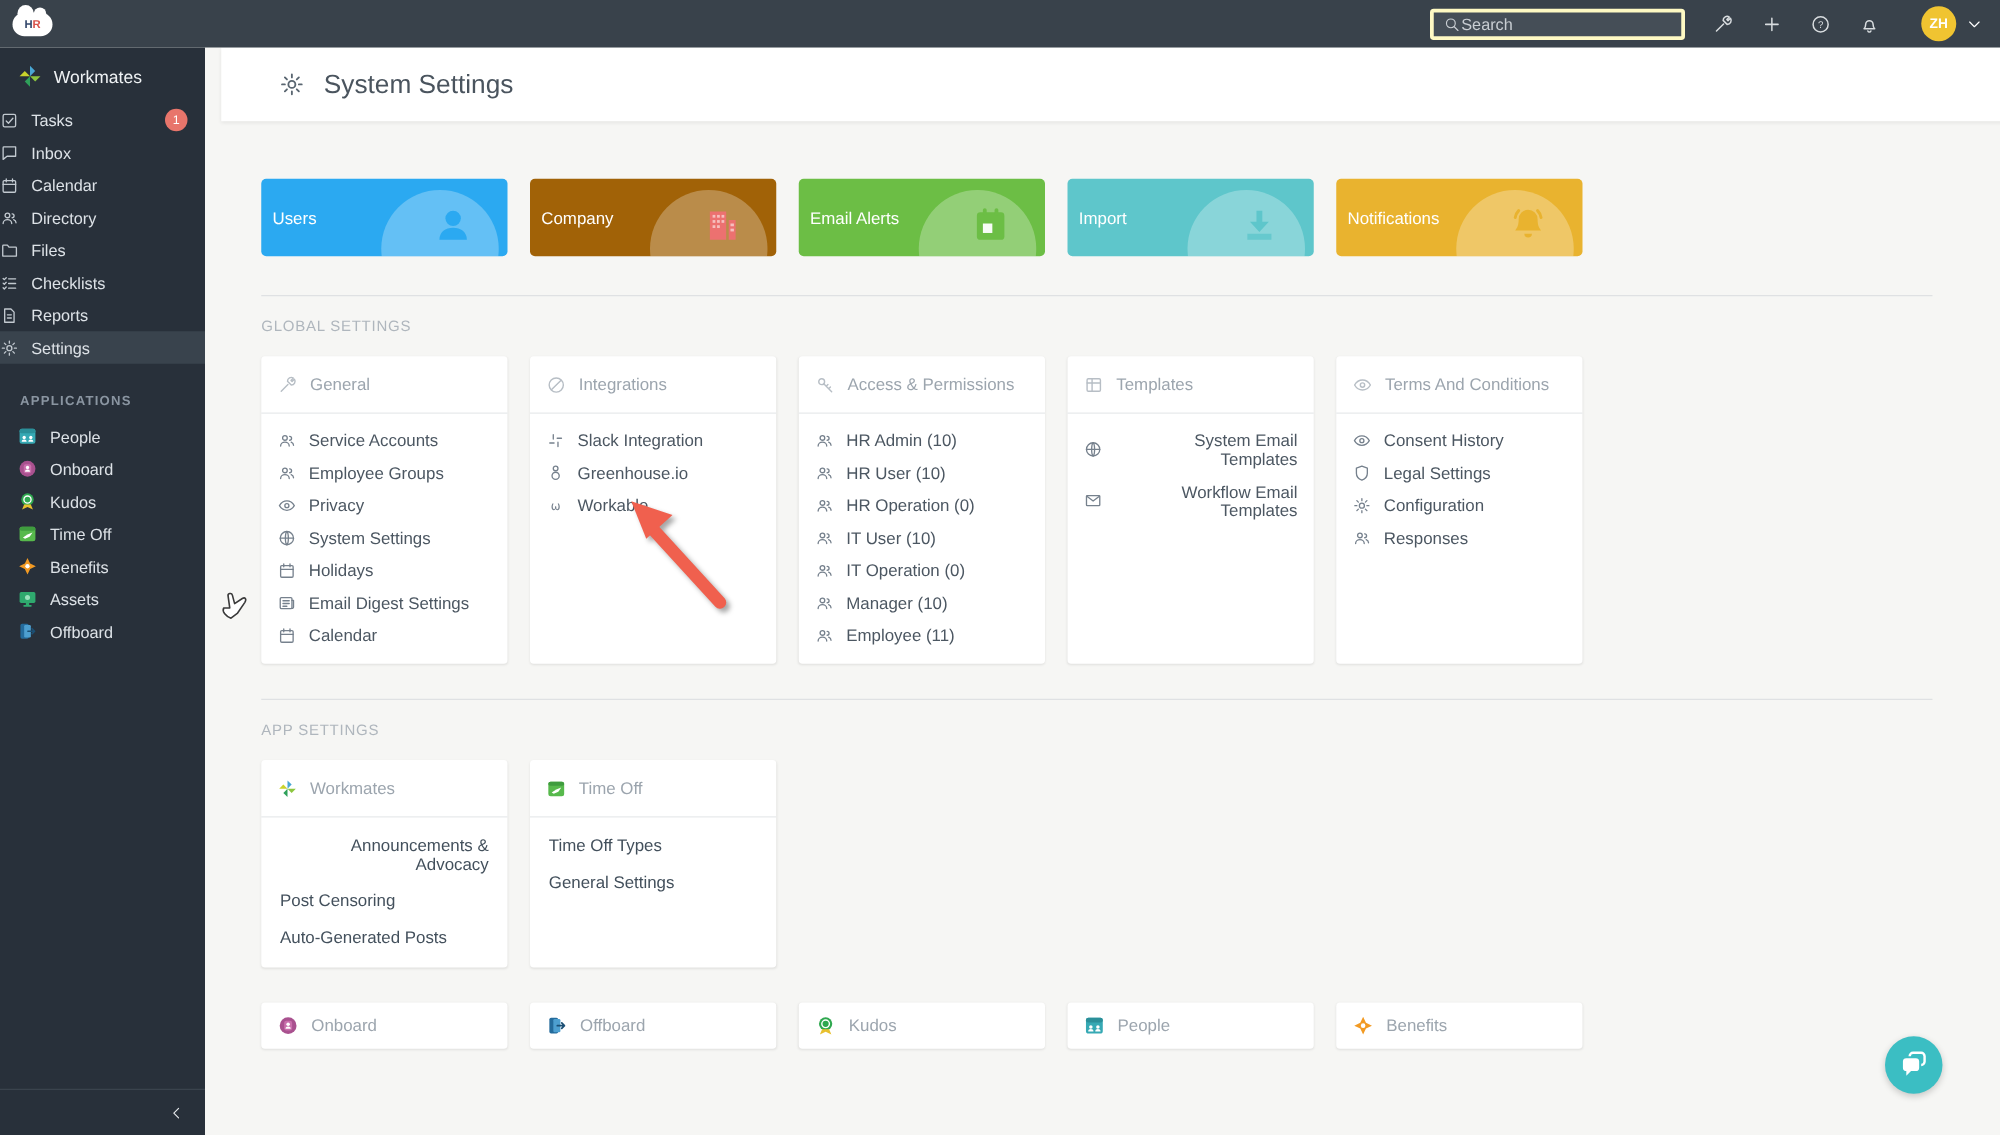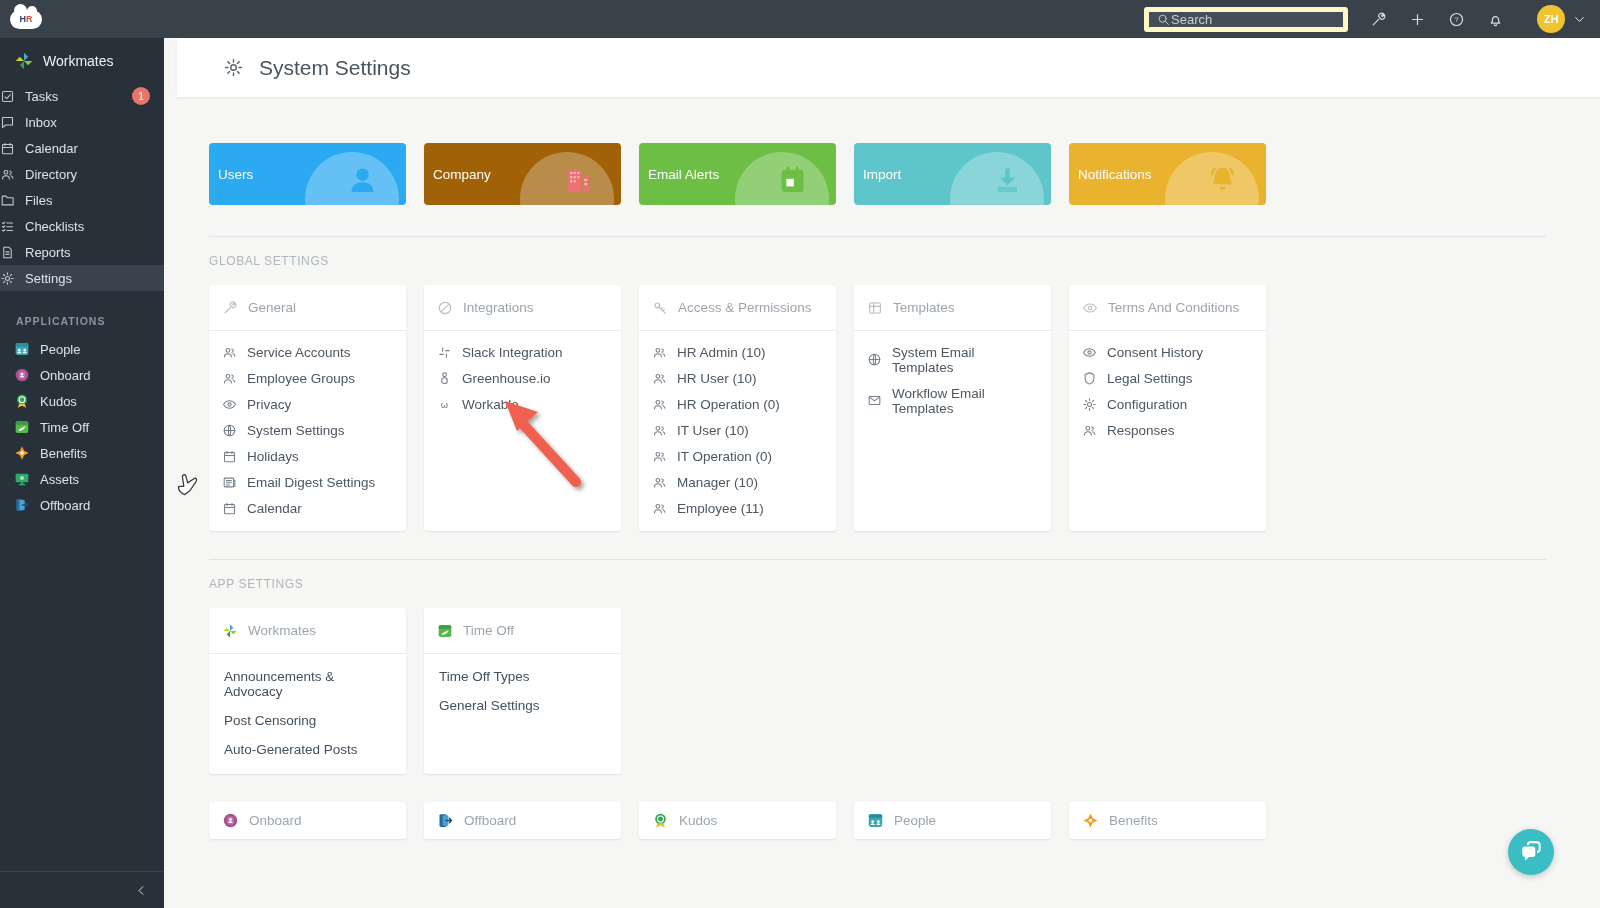--- a/index.html
+++ b/index.html
@@ -12,21 +12,21 @@
   .cloud { position:relative; margin-left:10px; width:32px; height:19px;
     background:#fff; border-radius:10px; display:flex; align-items:center;
     justify-content:center; font-size:9px; font-weight:bold; }
   .cloud::before { content:''; position:absolute; top:-6px; left:4px; width:13px;
     height:13px; background:#fff; border-radius:50%; }
   .cloud::after { content:''; position:absolute; top:-4px; right:5px; width:10px;
     height:10px; background:#fff; border-radius:50%; }
   .cloud span { position:relative; z-index:1; }
   .cloud .h { color:#33476B; } .cloud .r { color:#D9534B; }
   .topbar .spacer { flex:1; }
-  .searchbox { width:204px; height:25px; background:#454E57; border:5px solid #fef9c3;
+  .searchbox { width:204px; height:25px; background:#454E57; border:3px solid #fef9c3;
     border-radius:3px; display:flex; align-items:center; padding:0 8px; gap:1px; }
   .searchbox .ticon { width:13px; height:13px; color:#C9CED3; }
   .searchbox input { background:transparent; border:none; outline:none; color:#E4E7EA;
     font-size:13px; width:150px; font-family:"Liberation Sans",sans-serif; }
   .searchbox input::placeholder { color:#C9CED3; }
   .tbicon { width:17px; height:17px; color:#D8DCDF; margin-left:22px; cursor:pointer; }
   .avatar { width:28px; height:28px; border-radius:50%; background:#F0C431; color:#fff;
     font-size:11px; font-weight:bold; display:flex; align-items:center;
     justify-content:center; margin-left:33px; cursor:pointer; }
   .chev { width:13px; height:13px; color:#fff; margin:0 14px 0 8px; cursor:pointer; }
@@ -71,21 +71,21 @@
   .bigcard .circle { position:absolute; right:7px; top:9px; width:94px; height:94px;
     border-radius:50%; background:rgba(255,255,255,0.27); }
   .bigcard .bcicon { position:absolute; right:27px; top:20px; width:33px; height:33px; }
   .bigcard .lbl { position:relative; z-index:2; }
 
   .divider { border-top:1px solid #DFE1E3; margin-top:31px; }
   .section-label { margin-top:17px; font-size:12px; letter-spacing:0.6px;
     color:#AFB6BD; }
 
   .panel-grid { display:grid; grid-template-columns:repeat(5,197px); gap:18px;
-    margin-top:17px; align-items:stretch; }
+    margin-top:17px; align-items:stretch;text-align:right; }
   .panel { background:#fff; border-radius:3px; box-shadow:0 1px 2px rgba(0,0,0,0.09);
     padding-bottom:10px; }
   .panel-header { display:flex; align-items:center; gap:10px; height:46px;
     padding:0 13px; border-bottom:1px solid #E8EAEC; color:#9CA5AE;
     font-size:13.5px; }
   .panel-header .phicon { width:16px; height:16px; color:#B7BEC5; flex:0 0 auto; }
   .panel-body { padding-top:8px; }
   .pitem { display:flex; align-items:center; gap:10px; padding:5.5px 13px;
     color:#4C5762; font-size:13.5px; cursor:pointer; }
   .pitem .piicon { width:15px; height:15px; color:#76818D; flex:0 0 auto; }

